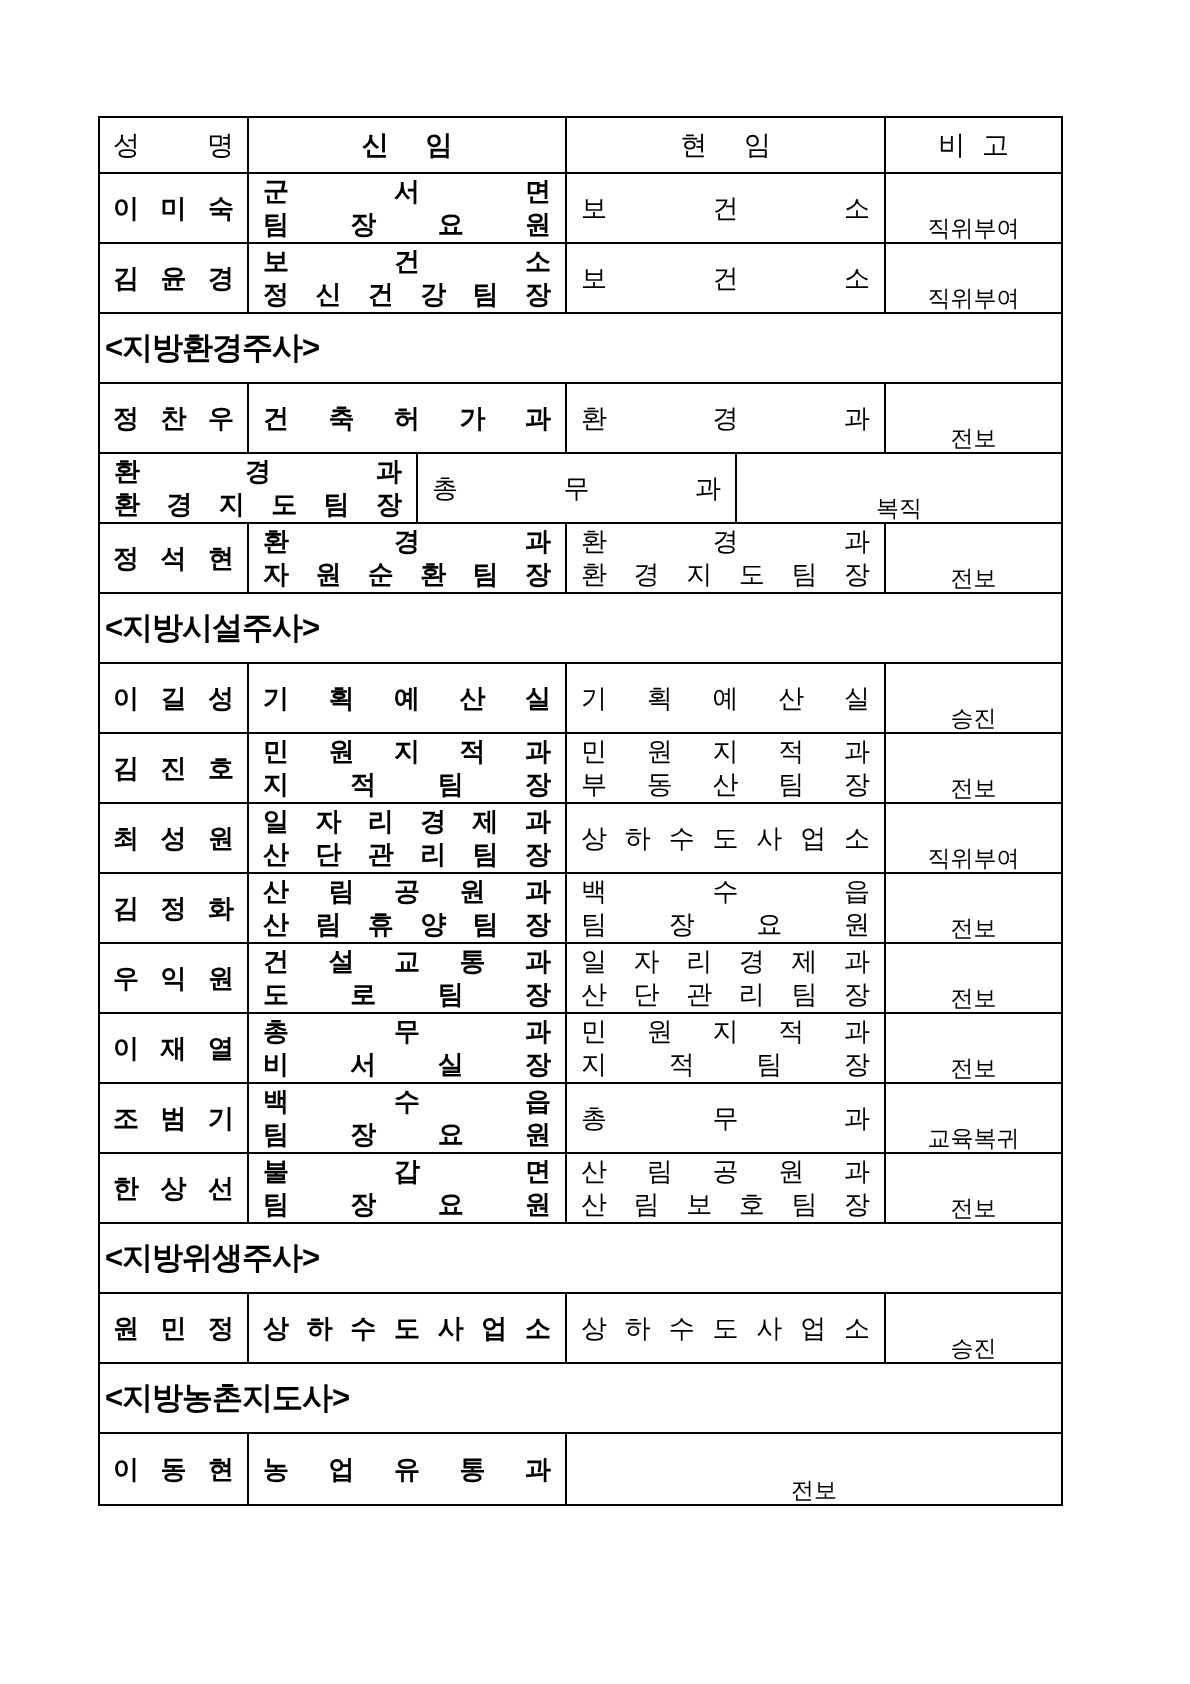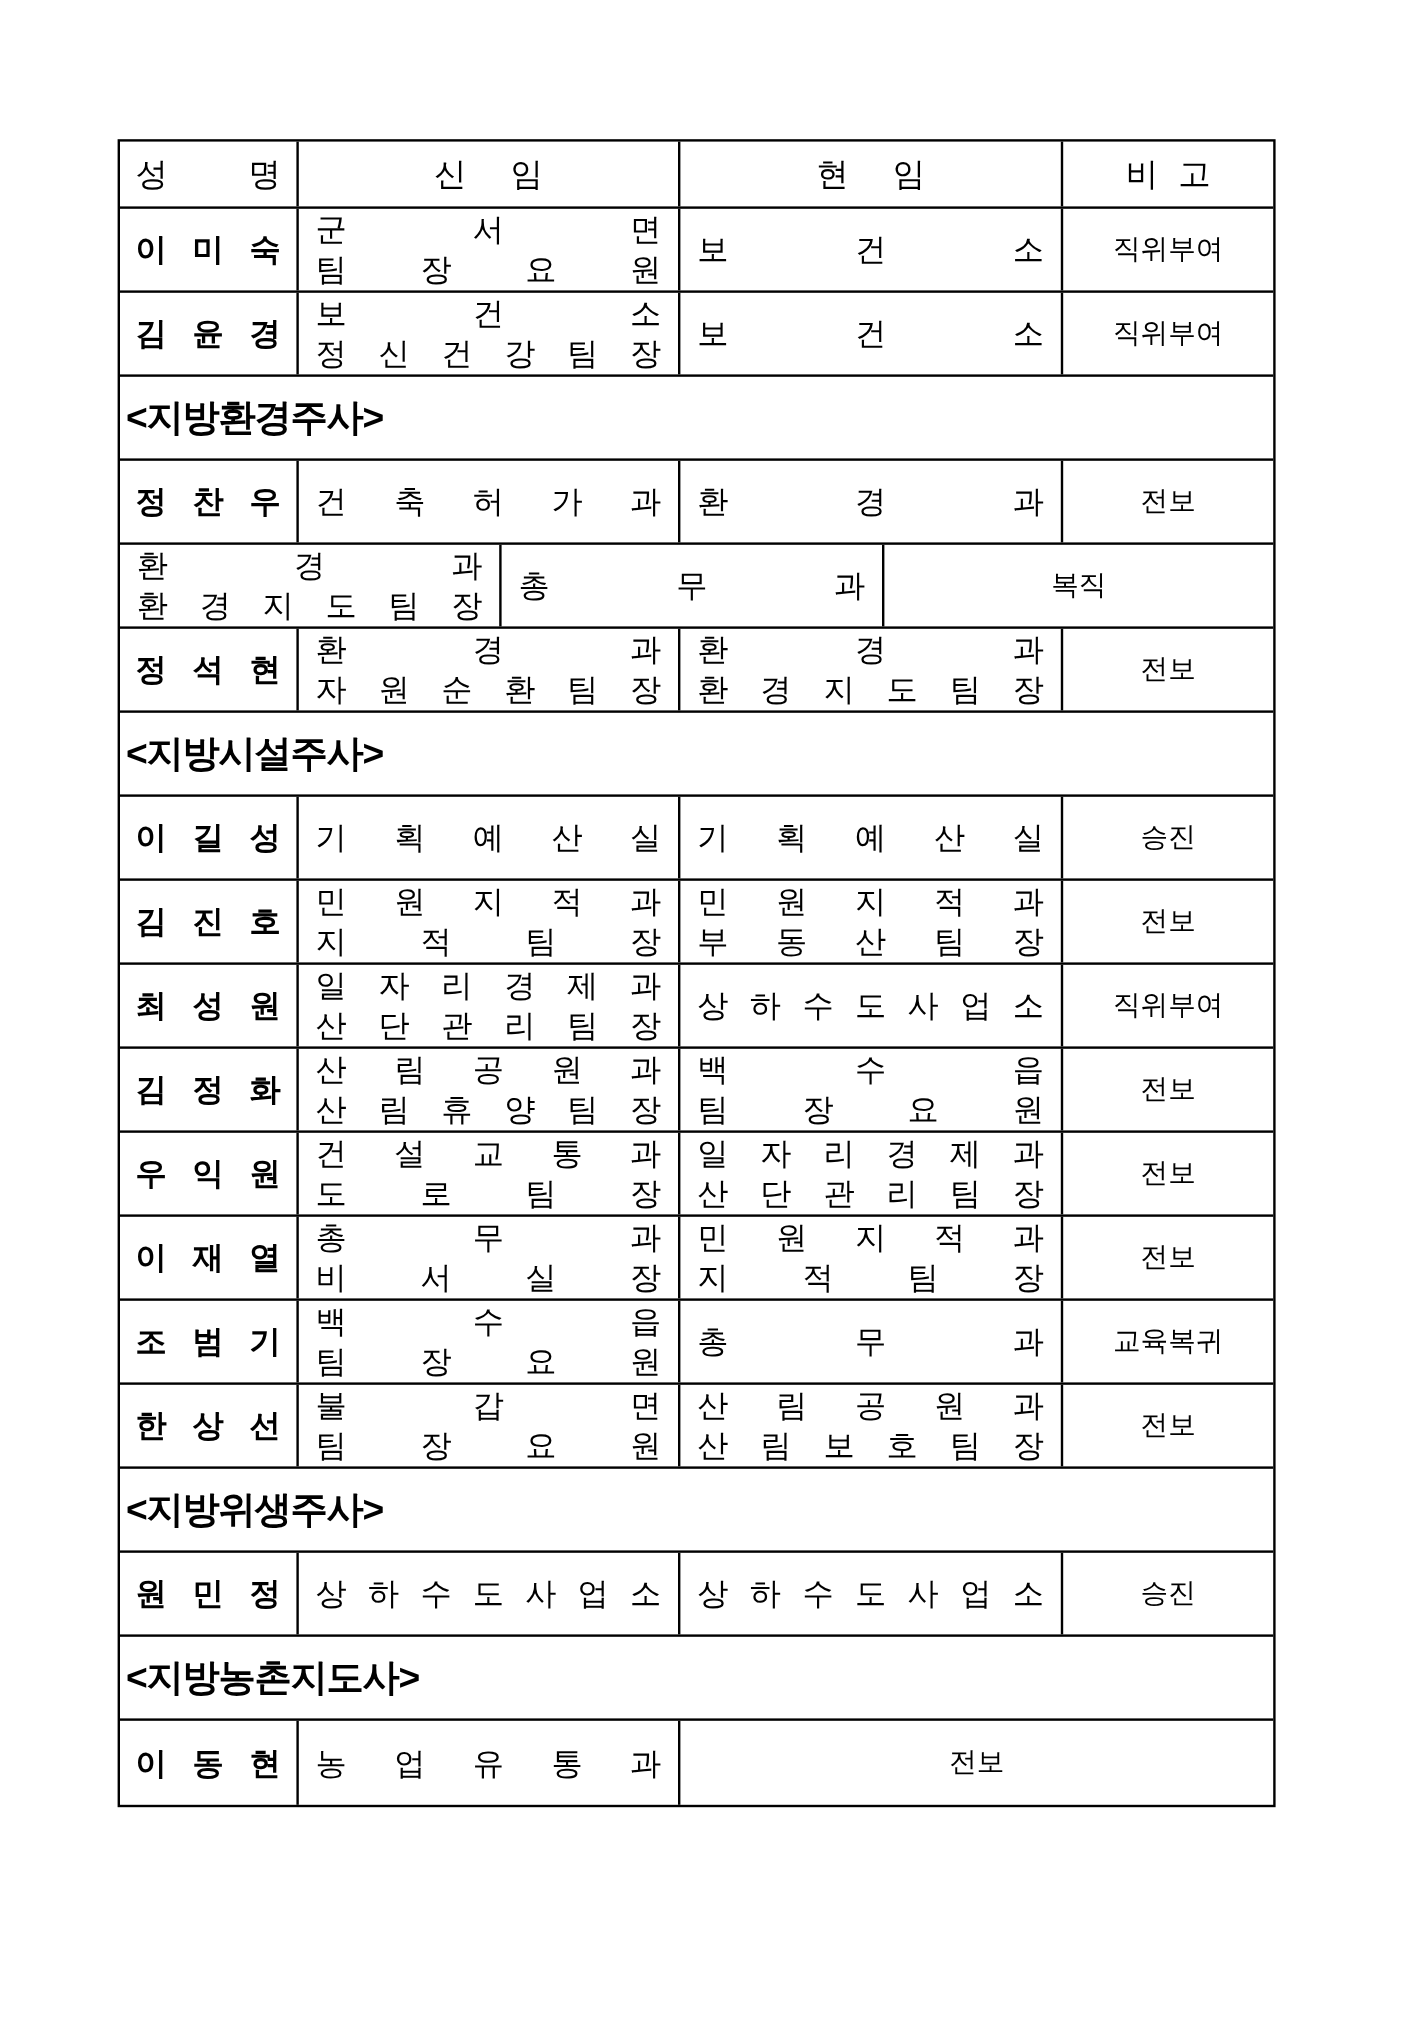--- a/index.html
+++ b/index.html
@@ -34,23 +34,23 @@
   .row:last-child { border-bottom: none; }
   .row.header-row { height: 56px; }
   .cell {
     box-sizing: border-box;
     border-right: 2px solid #000000;
     display: flex;
     flex-direction: column;
     justify-content: center;
     overflow: hidden;
   }
-  .cell:last-child { border-right: none; }
+  .cell:last-child { border-right: none; justify-content: flex-end; }
   .c-name { width: 149px; padding: 0 13px; }
-  .c-new  { width: 318px; padding: 0 14px; }
+  .c-new  { width: 318px; padding: 0 14px; font-weight: bold; }
   .c-cur  { width: 319px; padding: 0 14px; }
   .c-rem  { flex: 1; padding: 0 22px; }
 
   .dist {
     text-align: justify;
     text-align-last: justify;
     word-break: keep-all;
     white-space: nowrap;
   }
   .pos-line {

